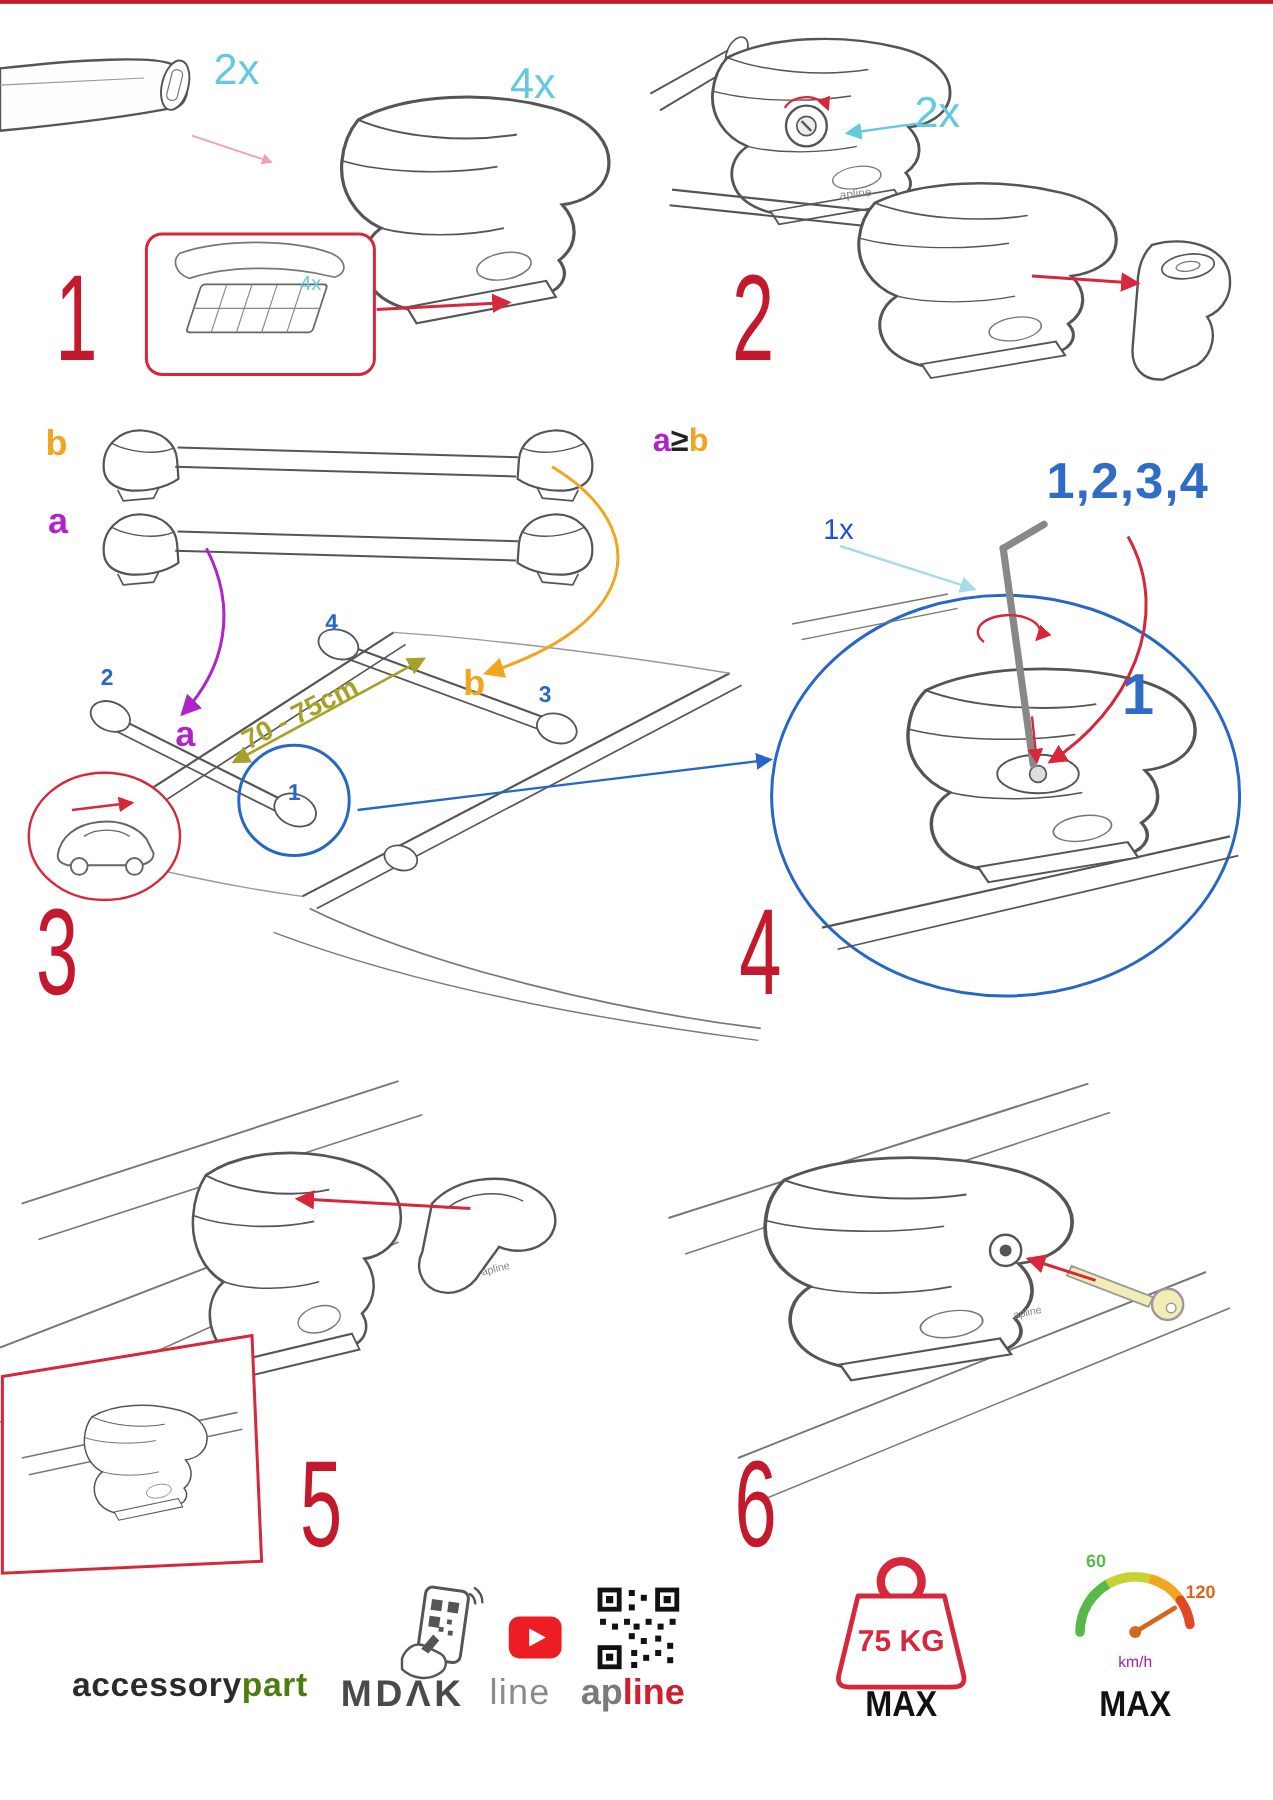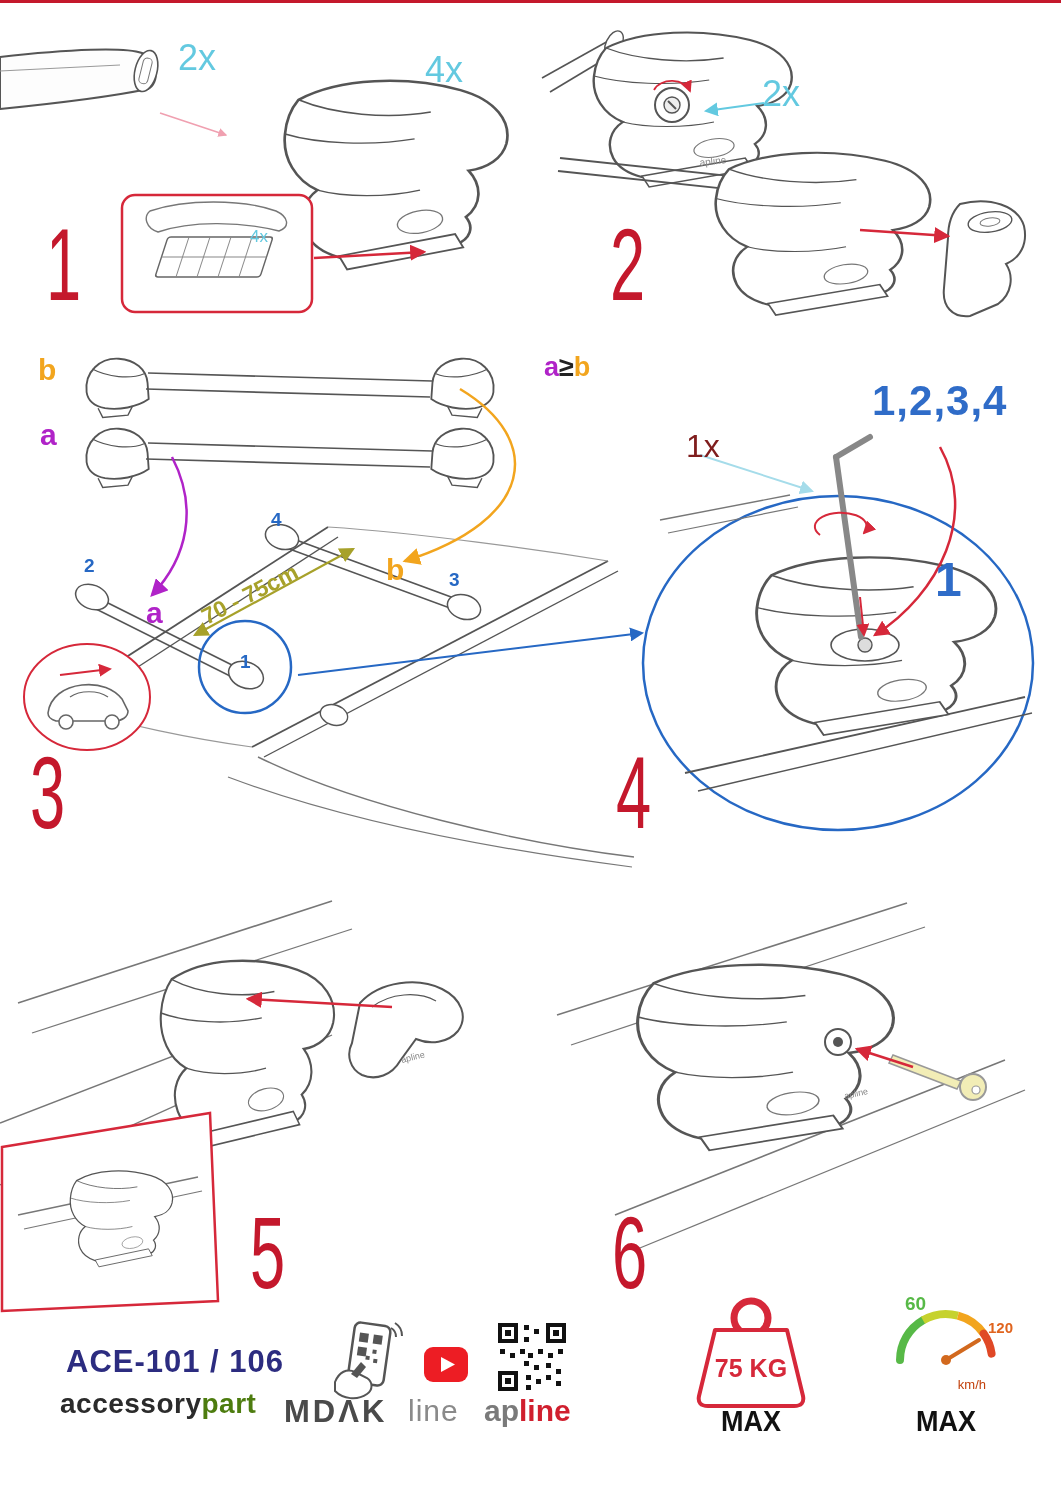--- a/index.html
+++ b/index.html
@@ -3,21 +3,21 @@
 <meta charset="utf-8">
 <style>
   *{margin:0;padding:0;box-sizing:border-box}
   html,body{background:#ffffff}
   .page{position:relative;width:1061px;height:1500px;background:#fff;
         font-family:"Liberation Sans",sans-serif;overflow:hidden}
   .abs{position:absolute;line-height:1}
   svg.art{position:absolute;overflow:visible}
   .qty{color:#63c9e0;font-size:36px;font-weight:400}
   .qty-sm{color:#63c9e0;font-size:17px;font-weight:400}
-  .qty-light{color:#7f1d1d;font-size:32px}
+  .qty-light{color:#1d4ed8;font-size:24px}
   .stepnum{color:#c4182c;font-size:102px;font-weight:400;line-height:.9;
            transform:scaleX(.62);transform-origin:left top}
   .posnum{color:#2668c4;font-weight:700;font-size:19px}
   .posnum-sm{font-size:16px;font-weight:700}
   .lab-a{color:#b023c8;font-weight:700;font-size:30px}
   .lab-b{color:#f2a51e;font-weight:700;font-size:30px}
   .cond{font-size:27px;font-weight:700}
   .cond .op{color:#222}
   .order{color:#2f6cc8;font-weight:700;font-size:42px;letter-spacing:1px}
   .bigblue1{color:#2f6cc8;font-weight:700;font-size:48px}
@@ -27,23 +27,23 @@
   .brandline{font-size:28px;font-weight:700;letter-spacing:.5px}
   .brandline .g{color:#2b2b2b}
   .brandline .r{color:#4d7c0f}
   .partner{font-weight:700;color:#4a4a4a;font-size:31px;letter-spacing:3px}
   .partner2{font-weight:500;color:#8a8a8a;font-size:30px;letter-spacing:1px}
   .partner3{font-weight:700;font-size:30px}
   .partner3 .g{color:#7a7a7a}
   .partner3 .r{color:#d01f2e}
   .maxkg{color:#d6283a;font-weight:700;font-size:25px;text-align:center}
   .maxlbl{color:#111;font-weight:700;font-size:30px;text-align:center;transform:scaleX(.9);transform-origin:center top}
-  .speedlo{color:#57b947;font-weight:700;font-size:19px}
+  .speedlo{color:#57b947;font-weight:700;font-size:15px}
   .speedhi{color:#e0641e;font-weight:700;font-size:15px}
-  .speedunit{color:#c2410c;font-size:13px;text-align:right}
+  .speedunit{color:#a21caf;font-size:13px;text-align:center}
 </style>
 </head>
 <body>
 
 <div class="page">
 
   <svg width="0" height="0" style="position:absolute">
     <defs>
       <marker id="aR" viewBox="0 0 10 10" refX="8.5" refY="5" markerWidth="6.5" markerHeight="6.5" orient="auto-start-reverse">
           <path d="M0,0L10,5L0,10Z" fill="#d6283a"></path>
@@ -279,21 +279,20 @@
     <span class="lab-a" style="font-size:27px">a</span><span class="op">≥</span><span class="lab-b" style="font-size:27px">b</span>
   </div>
   <div class="abs order" style="left:872px;top:380px">1,2,3,4</div>
   <div class="abs qty-light" style="left:686px;top:430px">1x</div>
   <div class="abs bigblue1" style="left:935px;top:556px">1</div>
   <div class="abs stepnum" style="left:616px;top:748px">4</div>
 
   <div class="abs stepnum" style="left:250px;top:1208px">5</div>
   <div class="abs stepnum" style="left:612px;top:1208px">6</div>
 
-  <div class="abs model" style="left:66px;top:1346px">ACE-101 / 106</div>
   <div class="abs brandline" style="left:60px;top:1390px">
     <span class="g">accessory</span><span class="r">part</span>
   </div>
 
   <svg class="art" style="left:325px;top:1320px" width="78" height="82" viewBox="0 0 78 82">
     <g transform="rotate(8 44 35)">
       <rect x="26" y="4" width="36" height="60" rx="6" fill="#fff" stroke="#555" stroke-width="2.5"></rect>
       <rect x="32" y="14" width="9" height="9" fill="#555"></rect>
       <rect x="46" y="14" width="9" height="9" fill="#555"></rect>
       <rect x="32" y="28" width="9" height="9" fill="#555"></rect>

